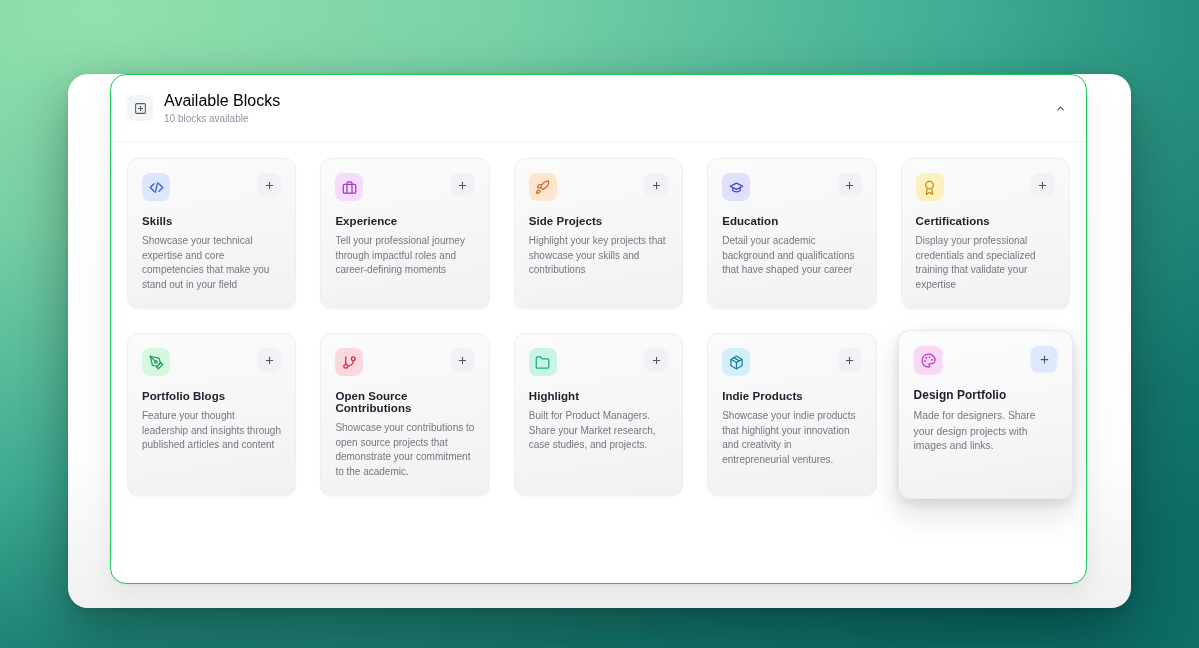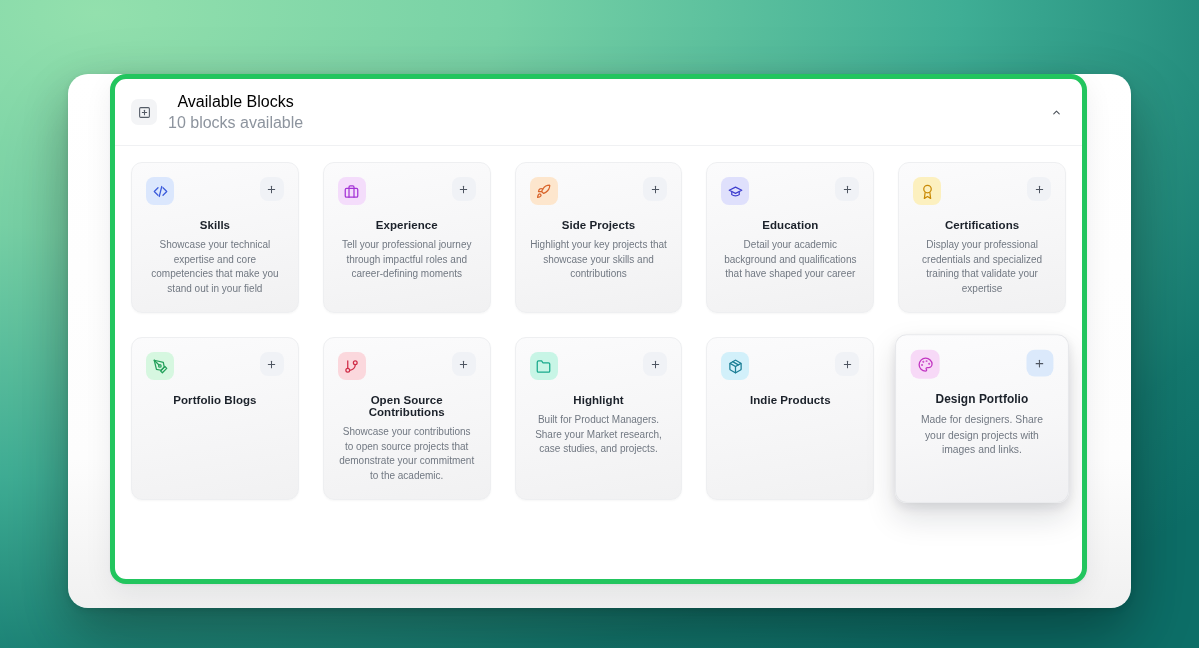--- a/index.html
+++ b/index.html
@@ -32,25 +32,24 @@
       0 40px 90px rgba(0,0,0,.18);
   }
 
   .inner-panel {
     position: absolute;
     left: 110px;
     top: 74px;
     width: 977px;
     height: 510px;
     background: #ffffff;
-    border: 5px solid #22c55e;
+    border: 1px solid #22c55e;
     border-radius: 16px;
     box-shadow: 0 1px 3px rgba(16,24,40,.05), 0 10px 28px rgba(16,24,40,.07);
     overflow: hidden;
-    text-align: center;
   }
 
   
   .panel-header {
     height: 67px;
     display: flex;
     align-items: center;
     padding: 0 18px 0 16px;
     border-bottom: 1px solid #f0f1f3;
     position: relative;
@@ -61,21 +60,21 @@
     border-radius: 7px;
     background: #f3f4f6;
     display: flex;
     align-items: center;
     justify-content: center;
     flex: none;
     margin-right: 11px;
   }
   .header-text { display: flex; flex-direction: column; gap: 3px; }
   .header-sub {
-    font-size: 16px;
+    font-size: 10px;
     color: #8d949e;
   }
   .collapse-btn {
     position: absolute;
     right: 14px;
     top: 50%;
     transform: translateY(-50%);
     width: 24px;
     height: 24px;
     display: flex;
@@ -309,20 +308,21 @@
           <button class="add-btn">
             <span>
               <svg width="11" height="11" viewBox="0 0 24 24" fill="none" stroke="#4e5561" stroke-width="2.2" stroke-linecap="round">
                 <line x1="12" y1="5" x2="12" y2="19"></line>
                 <line x1="5" y1="12" x2="19" y2="12"></line>
               </svg>
             </span>
           </button>
         </div>
         <div class="block-title">Portfolio Blogs</div>
+        <div class="block-desc">Feature your thought leadership and insights through published articles and content</div>
       </div>
       <div class="block-card">
         <div class="card-top">
           <div class="block-icon" style="background:#fbd8dd">
             <svg width="15" height="15" viewBox="0 0 24 24" fill="none" stroke="#cf2b46" stroke-width="2" stroke-linecap="round" stroke-linejoin="round">
               <line x1="6" y1="3" x2="6" y2="15"></line>
               <circle cx="18" cy="6" r="3"></circle>
               <circle cx="6" cy="18" r="3"></circle>
               <path d="M18 9a9 9 0 0 1-9 9"></path>
             </svg>
@@ -371,20 +371,21 @@
           <button class="add-btn">
             <span>
               <svg width="11" height="11" viewBox="0 0 24 24" fill="none" stroke="#4e5561" stroke-width="2.2" stroke-linecap="round">
                 <line x1="12" y1="5" x2="12" y2="19"></line>
                 <line x1="5" y1="12" x2="19" y2="12"></line>
               </svg>
             </span>
           </button>
         </div>
         <div class="block-title">Indie Products</div>
+        <div class="block-desc">Showcase your indie products that highlight your innovation and creativity in entrepreneurial ventures.</div>
       </div>
       <div class="block-card hovered">
         <div class="card-top">
           <div class="block-icon" style="background:#f7d9f7">
             <svg width="15" height="15" viewBox="0 0 24 24" fill="none" stroke="#c236c2" stroke-width="2" stroke-linecap="round" stroke-linejoin="round">
               <circle cx="13.5" cy="6.5" r=".5"></circle>
               <circle cx="17.5" cy="10.5" r=".5"></circle>
               <circle cx="8.5" cy="7.5" r=".5"></circle>
               <circle cx="6.5" cy="12.5" r=".5"></circle>
               <path d="M12 2C6.5 2 2 6.5 2 12s4.5 10 10 10c.926 0 1.648-.746 1.648-1.688 0-.437-.18-.835-.437-1.125-.29-.289-.438-.652-.438-1.125a1.64 1.64 0 0 1 1.668-1.668h1.996c3.051 0 5.555-2.503 5.555-5.554C21.965 6.012 17.461 2 12 2z"></path>

